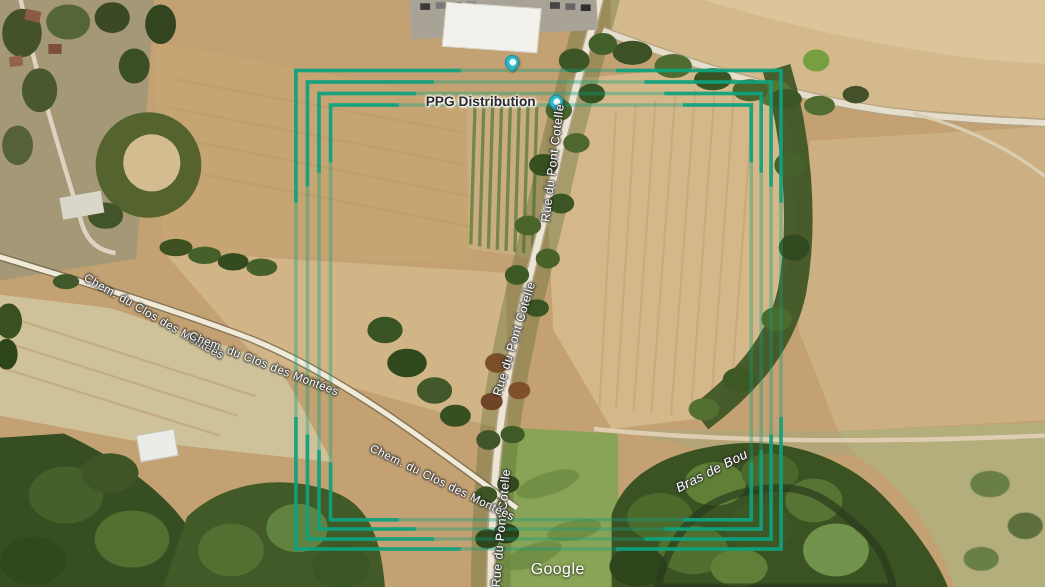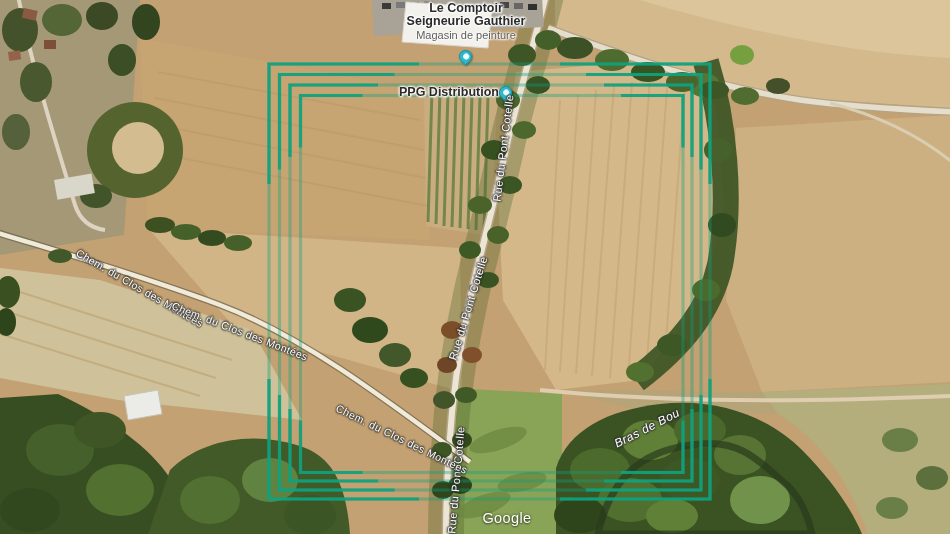--- a/index.html
+++ b/index.html
@@ -31,21 +31,20 @@
     text-shadow:0 0 2px #fff,0 0 2px #fff,0 0 3px #fff,0 0 3px #fff,1px 1px 2px #fff,-1px -1px 2px #fff;
   }
   .poi-sub{
     color:#5c5c5c;font-size:11px;font-weight:400;margin-top:1px;
     text-shadow:0 0 2px #fff,0 0 2px #fff,0 0 3px #fff,1px 1px 2px #fff;
   }
   .poi2{
     position:absolute;left:437px;top:92px;transform:translate(-50%,-50%);
     color:#2b2b2b;font-size:12.5px;font-weight:700;white-space:nowrap;
     text-shadow:0 0 2px #fff,0 0 2px #fff,0 0 3px #fff,0 0 3px #fff,1px 1px 2px #fff;
-    margin-left:12px;
   }
   
   .pin-wrap{position:absolute;width:16px;height:16px;transform:translate(-50%,-100%);}
   .pin{
     position:absolute;width:13px;height:13px;left:1px;top:0;
     background:#31b7c9;border-radius:50% 50% 50% 0;
     transform:rotate(-45deg);
     box-shadow:0 1px 2px rgba(0,0,0,.45), inset 0 0 0 1px #1b93a6;
   }
   .pin::after{
@@ -277,24 +276,20 @@
         <path d="M 692,409 L 692,481 L 604,481"></path>
         <path d="M 290,409 L 290,481 L 378,481"></path>
         <path d="M 300.5,147.5 L 300.5,95.5 L 362.5,95.5"></path>
         <path d="M 621,95.5 L 683,95.5 L 683,147.5"></path>
         <path d="M 683,420.5 L 683,472.5 L 621,472.5"></path>
         <path d="M 300.5,420.5 L 300.5,472.5 L 362.5,472.5"></path>
       </g>
     </g>
   </svg>
 
-  <div class="poi-block">
-    <div class="poi-title">Le Comptoir Seigneurie Gauthier</div>
-    <div class="poi-sub">Magasin de peinture</div>
-  </div>
   <div class="pin-wrap" style="left:466px;top:66px;">
       <div class="pin"></div>
     </div>
 
   <div class="poi2">PPG Distribution</div>
   <div class="pin-wrap" style="left:506px;top:102px;">
       <div class="pin"></div>
     </div>
 
   <div class="road-label rue-a">Rue du Pont Cotelle</div>

